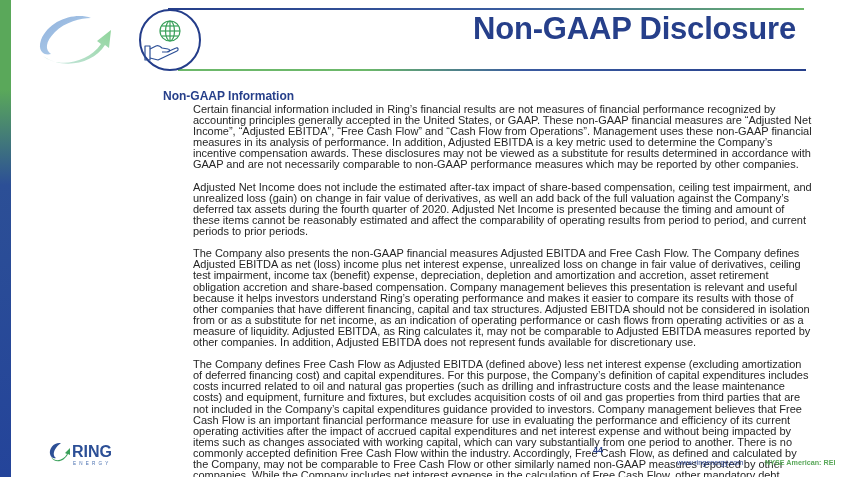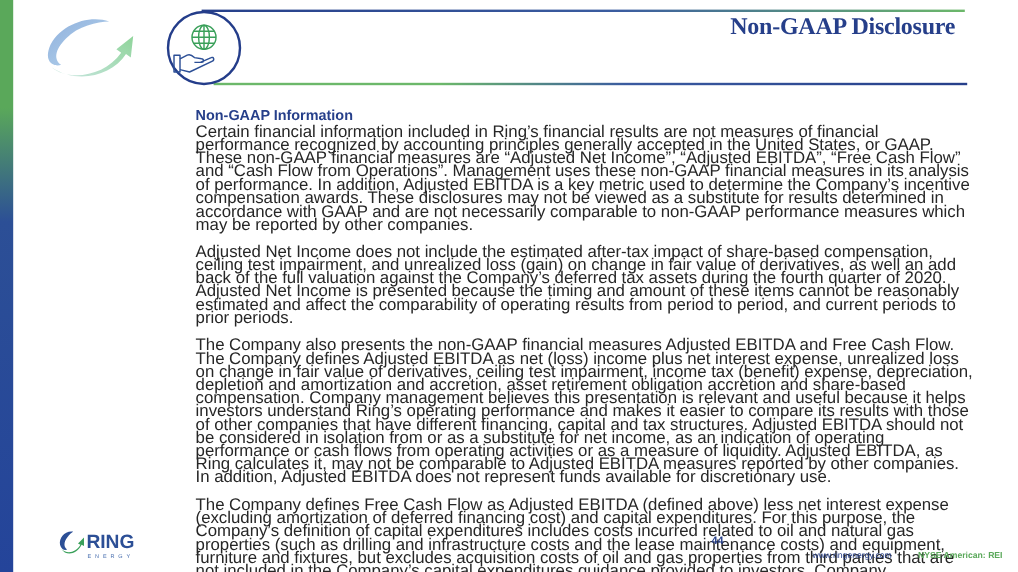--- a/index.html
+++ b/index.html
@@ -22,31 +22,32 @@
       background: linear-gradient(to right, #6cb86a 0%, #6cb86a 30%, #3a5aa0 55%, #263f8a 100%);
     }
     .header-icon-circle {
       position: absolute; left: 139px; top: 9px; width: 62px; height: 62px;
       border: 2px solid #243d8a; border-radius: 50%; background: #fff;
     }
     .header-icon-circle svg { position: absolute; left: 0; top: 0; }
 
     .page-title {
       position: absolute; right: 52px; top: 11px;
-      font-family: Liberation Serif, serif; font-weight: bold;
-      font-size: 20px; color: #263f8a; letter-spacing: -0.2px;
+      font-family: Liberation Sans, sans-serif; font-weight: bold;
+      font-size: 31px; color: #263f8a; letter-spacing: -0.2px;
     }
 
     .content { position: absolute; left: 163px; top: 89px; width: 650px; }
     .section-heading {
       font-weight: bold; font-size: 12px; color: #263f8a; margin-bottom: 1px;
     }
     .para {
-      font-size: 14px; line-height: 11.1px; color: #262626; margin-bottom: 11.1px;
+      font-size: 11px; line-height: 11.1px; color: #262626; margin-bottom: 11.1px;
       letter-spacing: -0.02px;
+      margin-left: 30px;
     }
 
     .ring-logo { position: absolute; left: 48px; top: 439px; width: 80px; height: 28px; }
 
     .page-number {
       position: absolute; left: 593px; top: 445px; font-size: 9px; font-weight: bold; color: #263f8a;
     }
     .footer-url {
       position: absolute; left: 677px; top: 458px; font-size: 7.2px; font-weight: normal; color: #263f8a;
     }

